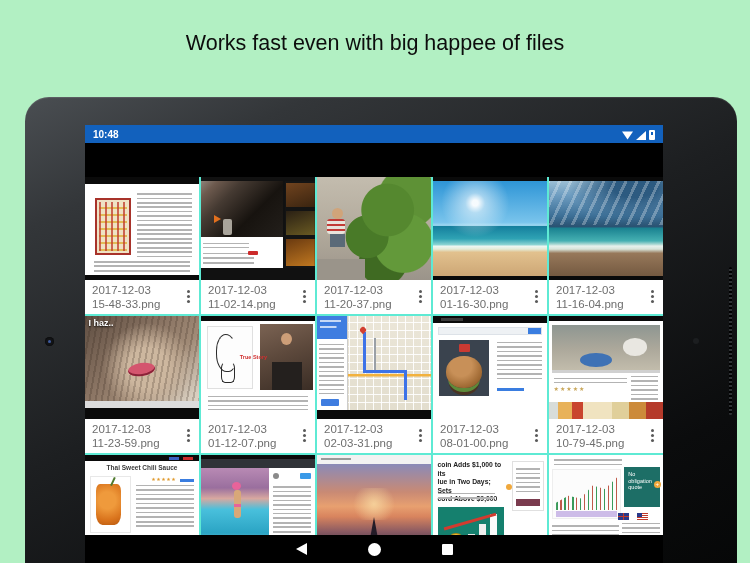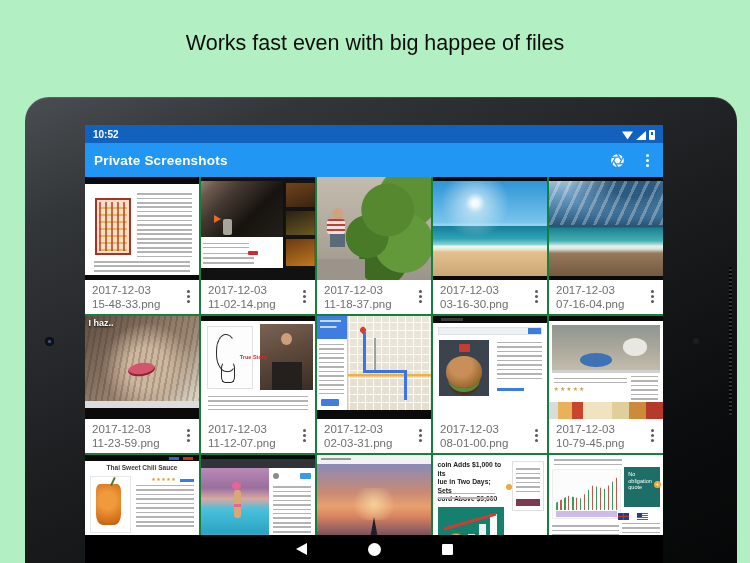--- a/index.html
+++ b/index.html
@@ -43,21 +43,21 @@
   .btn-shutter { margin-left:auto; width:18px; height:18px; display:flex; align-items:center;
                  justify-content:center; cursor:pointer; }
   .btn-overflow { width:14px; height:18px; margin-left:14px; display:flex; align-items:center;
                   justify-content:center; cursor:pointer; }
   .odots { width:3px; height:3px; border-radius:50%; background:#fff;
            box-shadow:0 -5px 0 #fff, 0 5px 0 #fff; }
 
   
   .grid { position:absolute; top:52px; left:0; width:578px; height:386px;
           display:grid; grid-template-columns:repeat(5,1fr); grid-auto-rows:137px; gap:2px;
-          background:#15803d; overflow:hidden; }
+          background:#5eead4; overflow:hidden; }
   .cell { position:relative; background:#fff; overflow:hidden; cursor:pointer; }
   .thumb { position:absolute; top:0; left:0; right:0; height:103px; overflow:hidden; background:#fff; }
   .thumb * { position:absolute; }
   .cfooter { position:absolute; top:103px; left:0; right:0; bottom:0; background:#fff; padding:3px 4px 0 7px; }
   .cdate,.cfile { font-size:11.5px; color:#6e6e6e; line-height:14px; white-space:nowrap; }
   .mdots { position:absolute; right:9px; top:10px; width:3px; height:3px; border-radius:50%;
            background:#5a5a5a; box-shadow:0 5px 0 #5a5a5a, 0 10px 0 #5a5a5a; cursor:pointer; }
 
   
   .tl  { background:repeating-linear-gradient(180deg,#b3b3b3 0 1.5px,transparent 1.5px 4.5px); }
@@ -292,47 +292,28 @@
 <div class="caption">Works fast even with big happee of files</div>
 
 <div class="tablet">
   <div class="cam-l"></div>
   <div class="cam-r"></div>
   <div class="grille"></div>
 
   <div class="screen">
 
     <div class="statusbar">
-      <span class="sb-time">10:52</span>
+      <span class="sb-time">10:48</span>
       <div class="sb-icons">
         <div class="ic-wifi"></div>
         <div class="ic-sig"></div>
         <div class="ic-batt"></div>
       </div>
     </div>
 
-    <div class="appbar">
-      <span class="app-title">Private Screenshots</span>
-      <div class="btn-shutter">
-        <svg width="17" height="17" viewBox="0 0 24 24">
-          <circle cx="12" cy="12" r="9" fill="#ffffff"></circle>
-          <g stroke="#2196f3" stroke-width="1.8" stroke-linecap="round">
-            <line x1="12" y1="3" x2="16.5" y2="10.5"></line>
-            <line x1="19.79" y1="7.5" x2="15.55" y2="15.15"></line>
-            <line x1="19.79" y1="16.5" x2="11.05" y2="16.65"></line>
-            <line x1="12" y1="21" x2="7.5" y2="13.5"></line>
-            <line x1="4.21" y1="16.5" x2="8.45" y2="8.85"></line>
-            <line x1="4.21" y1="7.5" x2="12.95" y2="7.35"></line>
-          </g>
-        </svg>
-      </div>
-      <div class="btn-overflow">
-        <div class="odots"></div>
-      </div>
-    </div>
 
     <div class="grid">
 
       <div class="cell">
         <div class="thumb t1">
           <div class="book"></div>
           <div class="txr tl"></div>
           <div class="txb tl"></div>
         </div>
         <div class="cfooter">
@@ -362,39 +343,39 @@
 
       <div class="cell">
         <div class="thumb t3">
           <div class="head"></div>
           <div class="shirt"></div>
           <div class="pants"></div>
           <div class="pave"></div>
         </div>
         <div class="cfooter">
           <div class="cdate">2017-12-03</div>
-          <div class="cfile">11-18-37.png</div>
+          <div class="cfile">11-20-37.png</div>
           <div class="mdots"></div>
         </div>
       </div>
 
       <div class="cell">
         <div class="thumb t4"></div>
         <div class="cfooter">
           <div class="cdate">2017-12-03</div>
-          <div class="cfile">03-16-30.png</div>
+          <div class="cfile">01-16-30.png</div>
           <div class="mdots"></div>
         </div>
       </div>
 
       <div class="cell">
         <div class="thumb t5"></div>
         <div class="cfooter">
           <div class="cdate">2017-12-03</div>
-          <div class="cfile">07-16-04.png</div>
+          <div class="cfile">11-16-04.png</div>
           <div class="mdots"></div>
         </div>
       </div>
 
       <div class="cell">
         <div class="thumb t6">
           <div class="mouth"></div>
           <div class="cap-t">I haz..</div>
           <div class="cap-b">...a happee.</div>
         </div>
@@ -407,21 +388,21 @@
 
       <div class="cell">
         <div class="thumb t7">
           <div class="sketch"></div>
           <div class="ts">True Story</div>
           <div class="photo"></div>
           <div class="blines tl"></div>
         </div>
         <div class="cfooter">
           <div class="cdate">2017-12-03</div>
-          <div class="cfile">11-12-07.png</div>
+          <div class="cfile">01-12-07.png</div>
           <div class="mdots"></div>
         </div>
       </div>
 
       <div class="cell">
         <div class="thumb t8">
           <div class="alt"></div>
           <div class="r1"></div>
           <div class="r2"></div>
           <div class="r3"></div>

